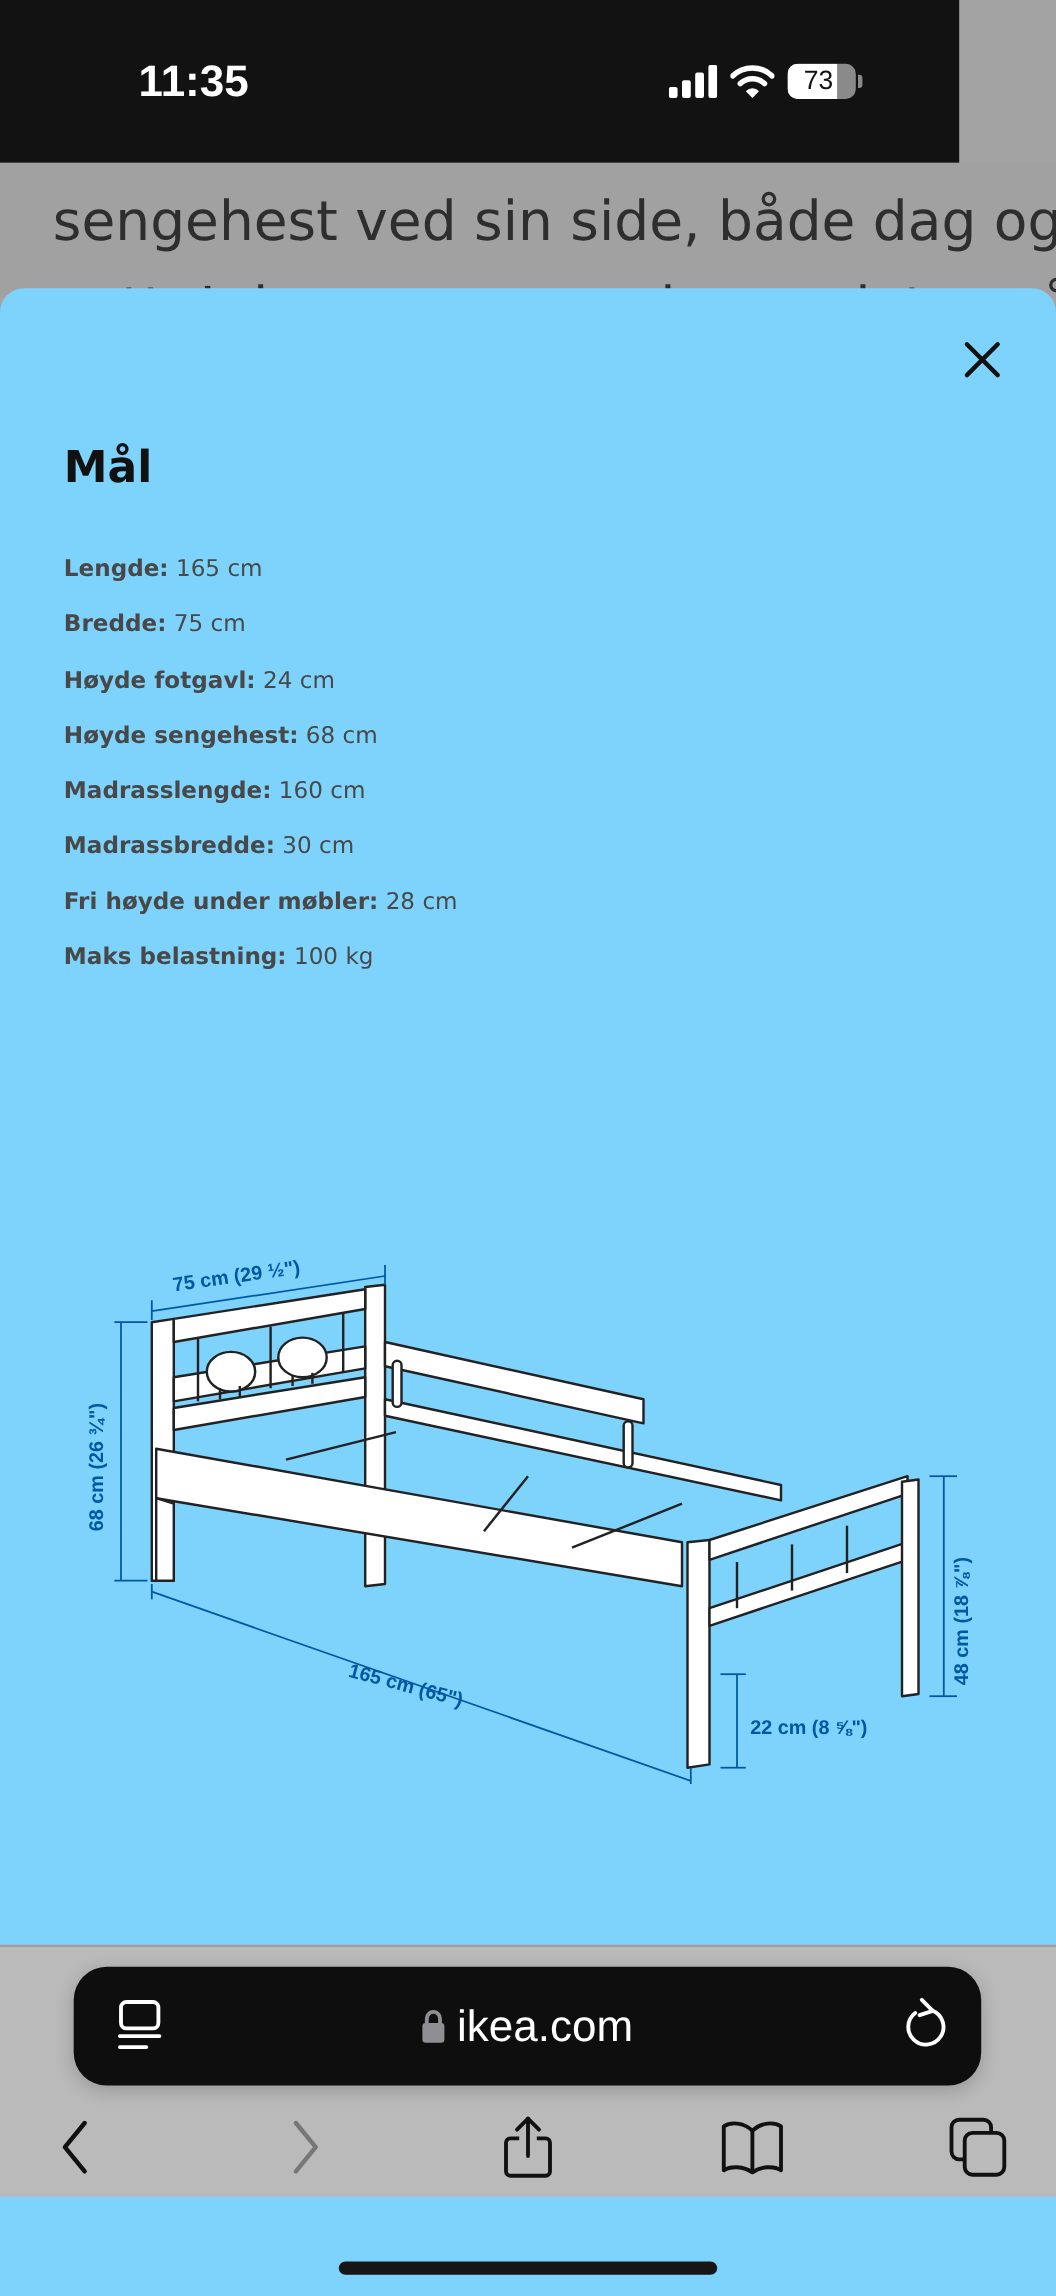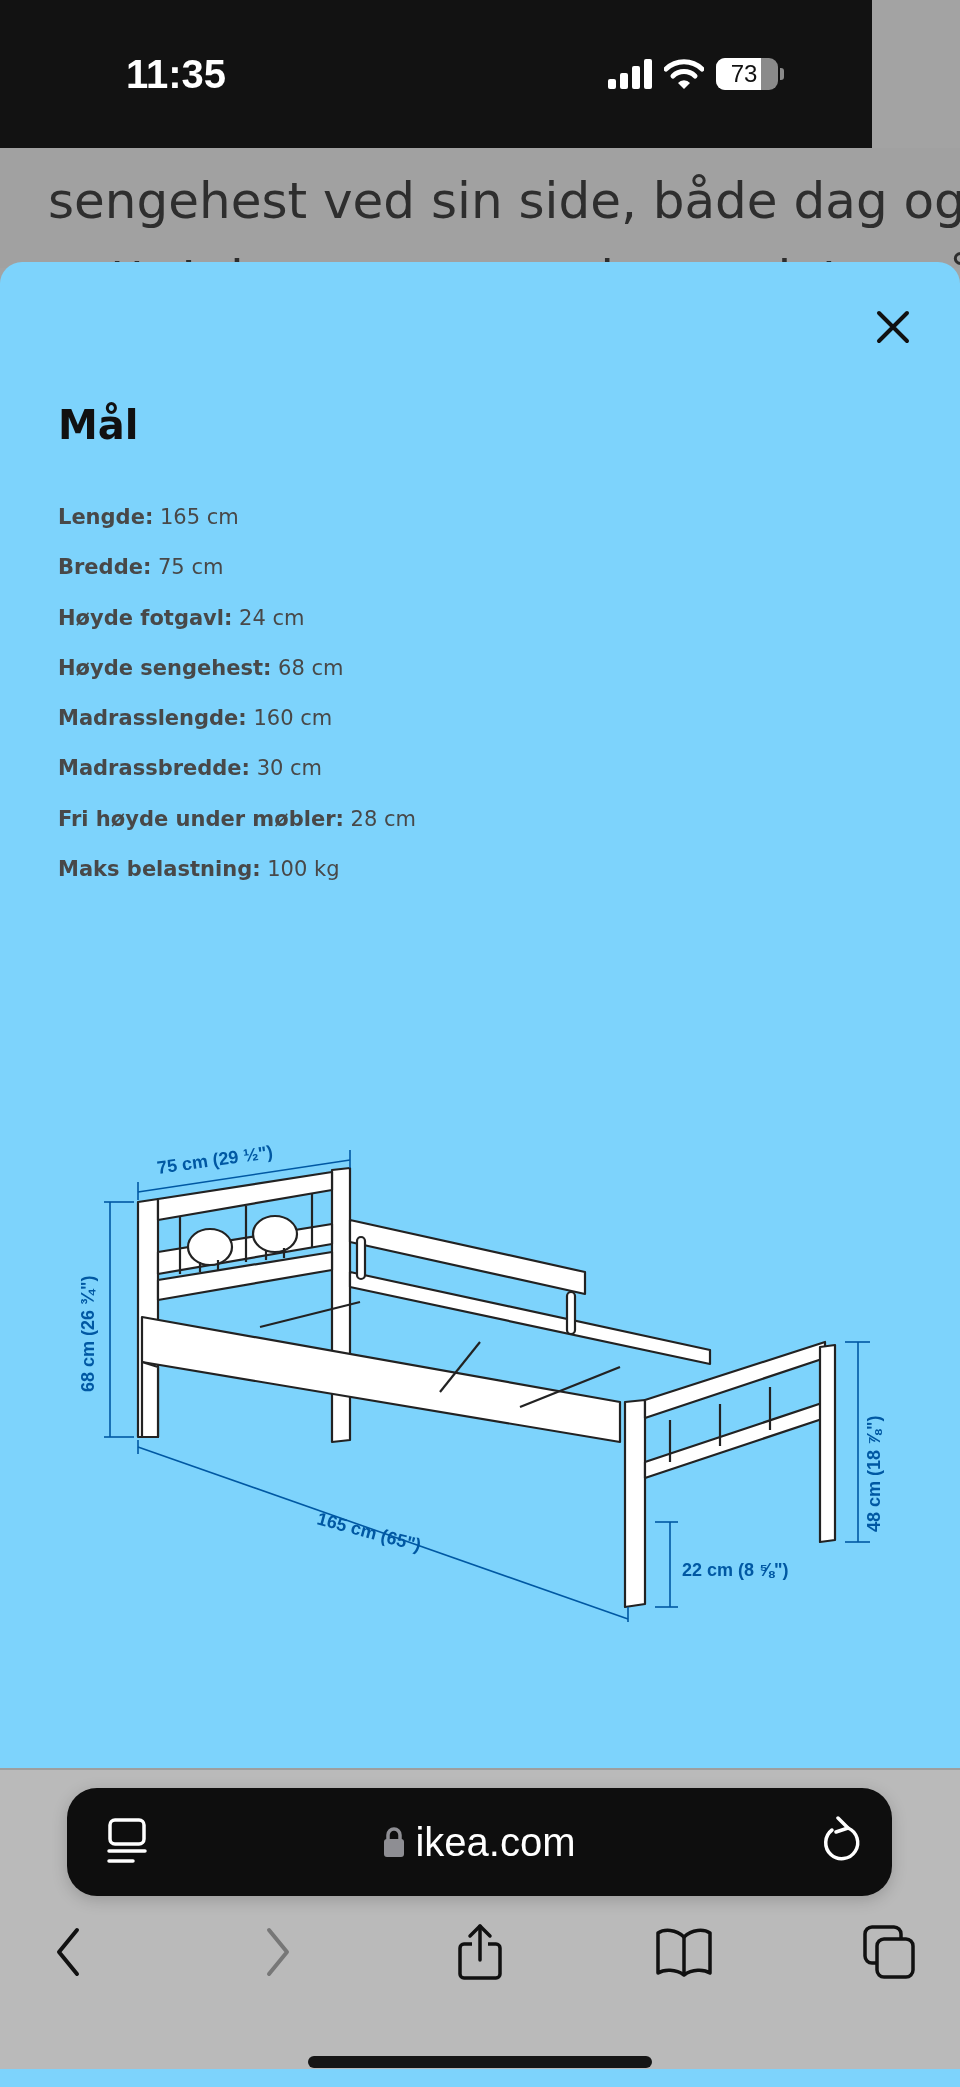--- a/index.html
+++ b/index.html
@@ -16,21 +16,21 @@
   .bg-text { position: absolute; left: 48px; top: 14px; font-size: 50px; color: #2e2e2e; white-space: nowrap; line-height: 78px; }
 
   .modal { position: absolute; left: 0; top: 262px; width: 960px; height: 1878px; background: #7dd3fc; border-radius: 22px 22px 0 0; }
   .close-btn { position: absolute; right: 44px; top: 42px; width: 46px; height: 46px; display: flex; align-items: center; justify-content: center; cursor: pointer; }
   .modal-title { position: absolute; left: 58px; top: 140px; font-size: 40px; font-weight: bold; color: #111; }
   .dims { position: absolute; left: 58px; top: 230px; list-style: none; }
   .dims li { font-size: 21px; line-height: 50.3px; color: #484848; white-space: nowrap; }
   .dims li b { font-weight: bold; color: #484848; }
   .diagram { position: absolute; left: 60px; top: 840px; width: 840px; height: 520px; }
 
-  .browser-area { position: absolute; left: 0; top: 1768px; width: 960px; height: 301px; background: #bababa; border-top: 2px solid #9e9e9e; padding-left: 12px; }
+  .browser-area { position: absolute; left: 0; top: 1768px; width: 960px; height: 229px; background: #bababa; border-top: 2px solid #9e9e9e; padding-left: 12px; }
   .url-bar { position: absolute; left: 67px; top: 18px; width: 825px; height: 108px; background: #0e0e0e; border-radius: 30px; box-shadow: 0 4px 16px rgba(0,0,0,0.18); }
   .url-bar .reader { position: absolute; left: 40px; top: 30px; cursor: pointer; }
   .url-bar .domain { position: absolute; left: 0; right: 0; top: 0; bottom: 0; display: flex; align-items: center; justify-content: center; gap: 10px; color: #fff; font-family: "Liberation Sans", sans-serif; font-size: 40px; }
   .url-bar .reload { position: absolute; right: 30px; top: 28px; cursor: pointer; }
   .toolbar { position: absolute; left: 0; top: 142px; width: 960px; height: 90px; }
   .tb-btn { position: absolute; top: 0; height: 80px; width: 80px; display: flex; align-items: center; justify-content: center; cursor: pointer; }
   .home-indicator { position: absolute; left: 308px; top: 286px; width: 344px; height: 12px; border-radius: 6px; background: #161616; }
   svg { display: block; }
 </style>
 </head>

